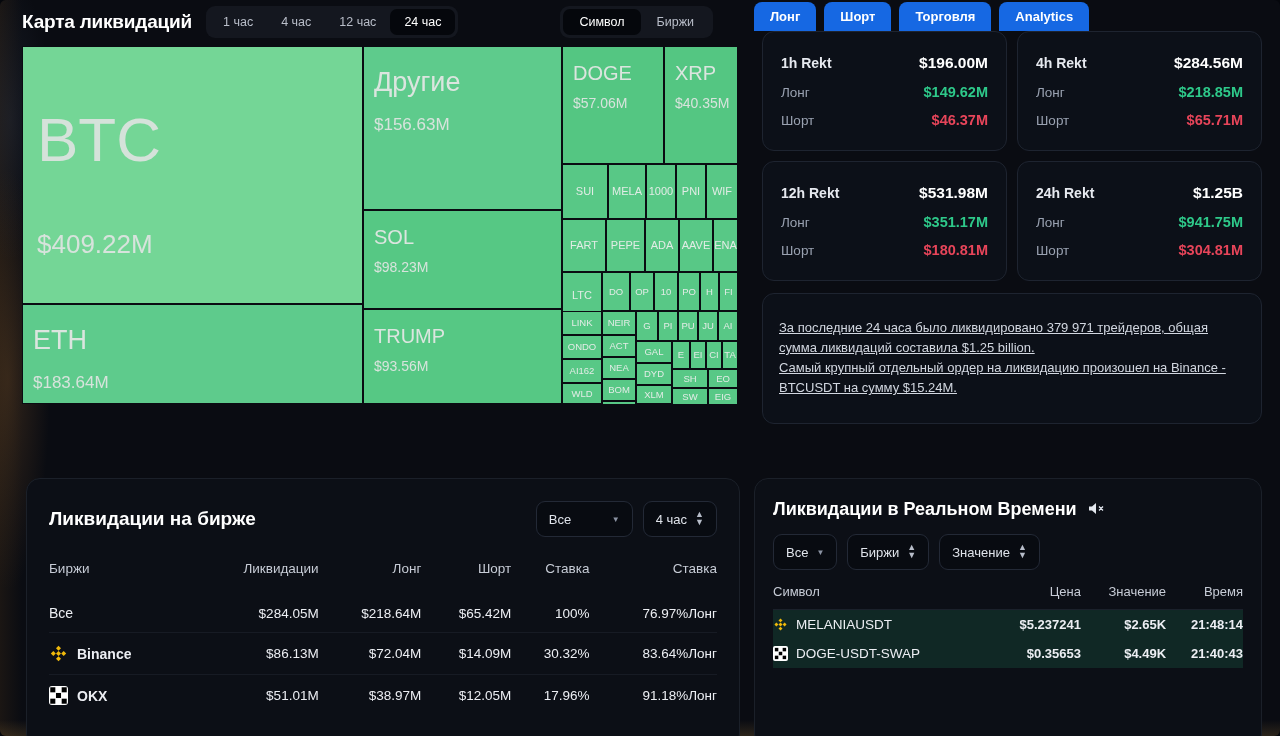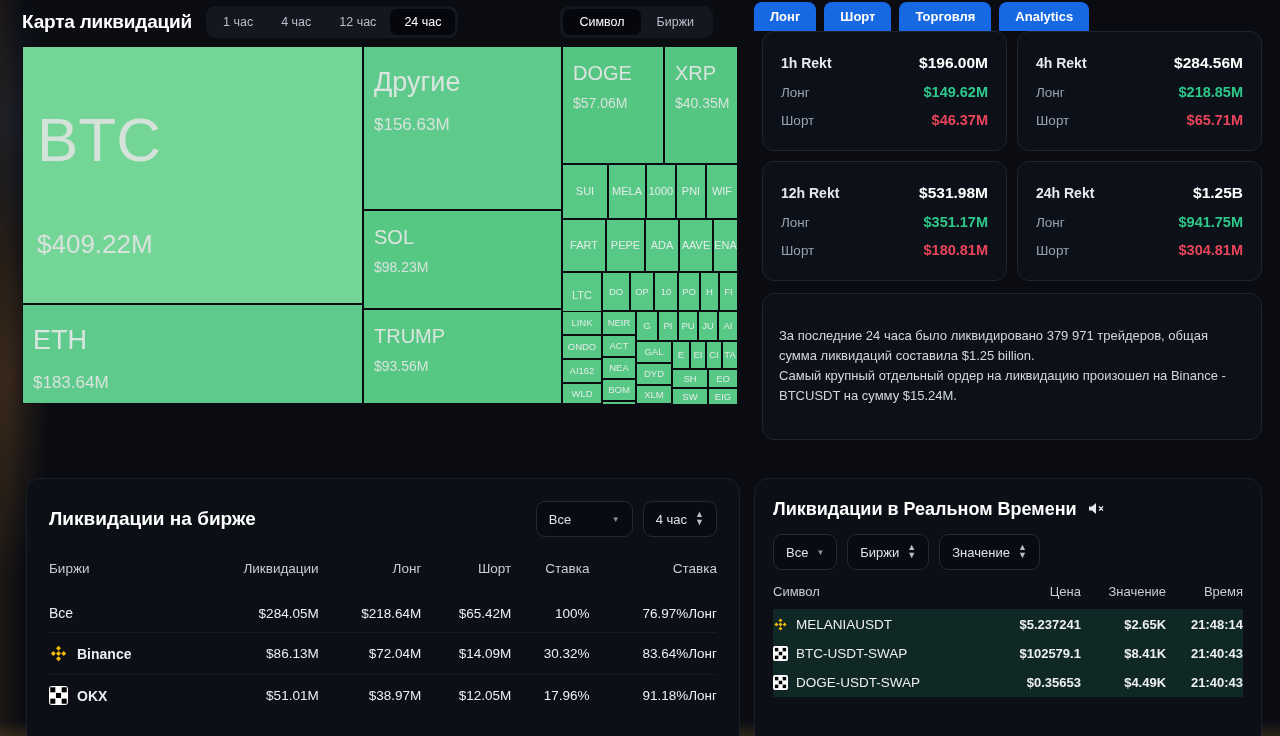--- a/index.html
+++ b/index.html
@@ -10,20 +10,21 @@
     font-family: "Liberation Sans", sans-serif;
     color: #e8eaf0;
   }
   #app {
     position: relative;
     width: 1280px; height: 736px;
     background:
       linear-gradient(90deg, rgba(40,30,20,0.55) 0px, rgba(10,12,18,0.9) 22px, #0a0c12 30px),
       #0a0c12;
     overflow: hidden;
+    border-radius: 6px;
   }
   
   .backdrop {
     position: absolute; inset: 0;
     background:
       radial-gradient(ellipse 60px 300px at 8px 380px, rgba(120,80,40,0.35), transparent 70%),
       radial-gradient(ellipse 60px 200px at 10px 120px, rgba(60,70,90,0.25), transparent 70%),
       linear-gradient(0deg, rgba(120,90,45,0.30) 0px, rgba(10,12,18,0) 16px);
     pointer-events: none;
   }
@@ -177,22 +178,22 @@
   .stat-row .k { font-size: 13.5px; color: #9aa2b1; }
   .stat-row.head .k { font-size: 14px; color: #e6e9ef; font-weight: bold; }
   .stat-row.head .v { font-size: 15.5px; color: #fff; font-weight: bold; }
   .stat-row .v { font-size: 14.5px; font-weight: bold; }
   .v.long { color: #2ec98a; }
   .v.short { color: #e8455a; }
 
   .summary {
     margin: 12px 18px 0 10px;
     background: #0c1018; border: 1px solid #1e2430;
-    border-radius: 12px; padding: 32px 16px;
-    font-size: 13px; line-height: 1.55; color: #d2d7e0;
+    border-radius: 12px; padding: 24px 16px;
+    font-size: 13px; line-height: 1.55; color: #d2d7e0; text-decoration: underline;
   }
 
   .rt-card {
     position: absolute; left: 2px; top: 478px;
     width: 508px; height: 270px;
     background: #0c0f16; border: 1px solid #1b2029;
     border-radius: 14px; padding: 20px 18px 0 18px;
     overflow: hidden;
   }
   .rt-head { display: flex; align-items: center; gap: 11px; }
@@ -645,41 +646,20 @@
                   <svg width="13" height="13" viewBox="0 0 15 15">
                       <g fill="#000">
                     <rect x="1" y="1" width="4" height="4"></rect>
                         <rect x="10" y="1" width="4" height="4"></rect>
                     <rect x="5.5" y="5.5" width="4" height="4"></rect>
                     <rect x="1" y="10" width="4" height="4"></rect>
                         <rect x="10" y="10" width="4" height="4"></rect>
                       </g>
                     </svg>
                 </span>
-                <span>BTC-USDT-SWAP</span>
-              </div>
-            </td>
-            <td class="posb">$102579.1</td>
-            <td class="posb">$8.41K</td>
-            <td class="tm">21:40:43</td>
-          </tr>
-          <tr class="flash">
-            <td>
-              <div class="sym-cell">
-                <span class="logo-sm" style="background:#fff">
-                  <svg width="13" height="13" viewBox="0 0 15 15">
-                      <g fill="#000">
-                    <rect x="1" y="1" width="4" height="4"></rect>
-                        <rect x="10" y="1" width="4" height="4"></rect>
-                    <rect x="5.5" y="5.5" width="4" height="4"></rect>
-                    <rect x="1" y="10" width="4" height="4"></rect>
-                        <rect x="10" y="10" width="4" height="4"></rect>
-                      </g>
-                    </svg>
-                </span>
                 <span>DOGE-USDT-SWAP</span>
               </div>
             </td>
             <td class="neg">$0.35653</td>
             <td class="posb">$4.49K</td>
             <td class="tm">21:40:43</td>
           </tr>
         </tbody>
       </table>
     </div>

